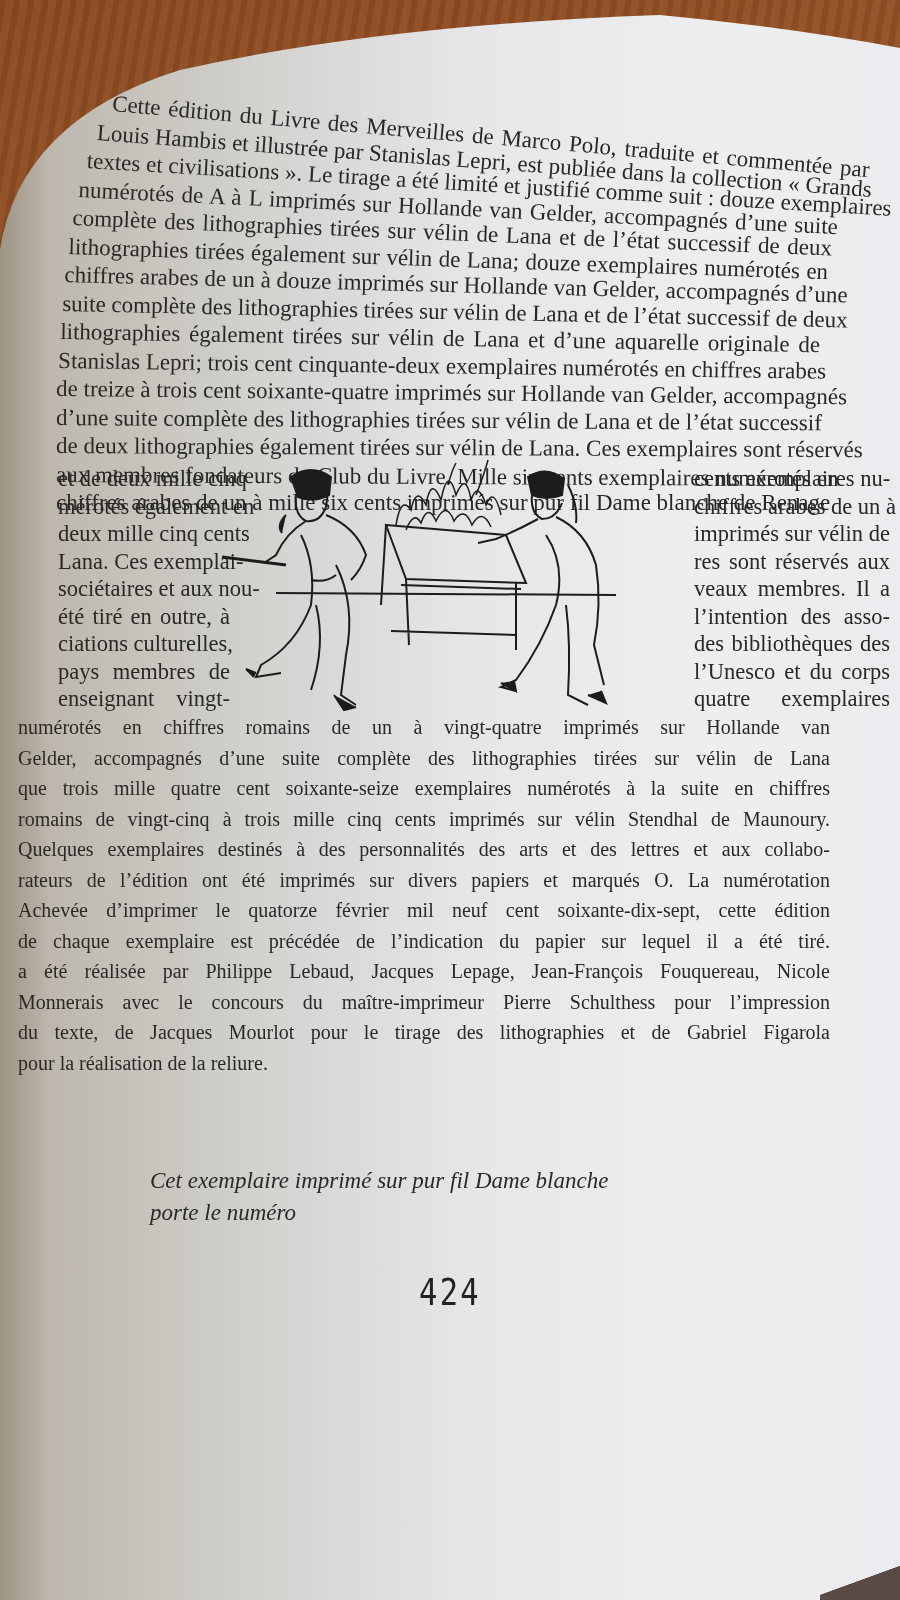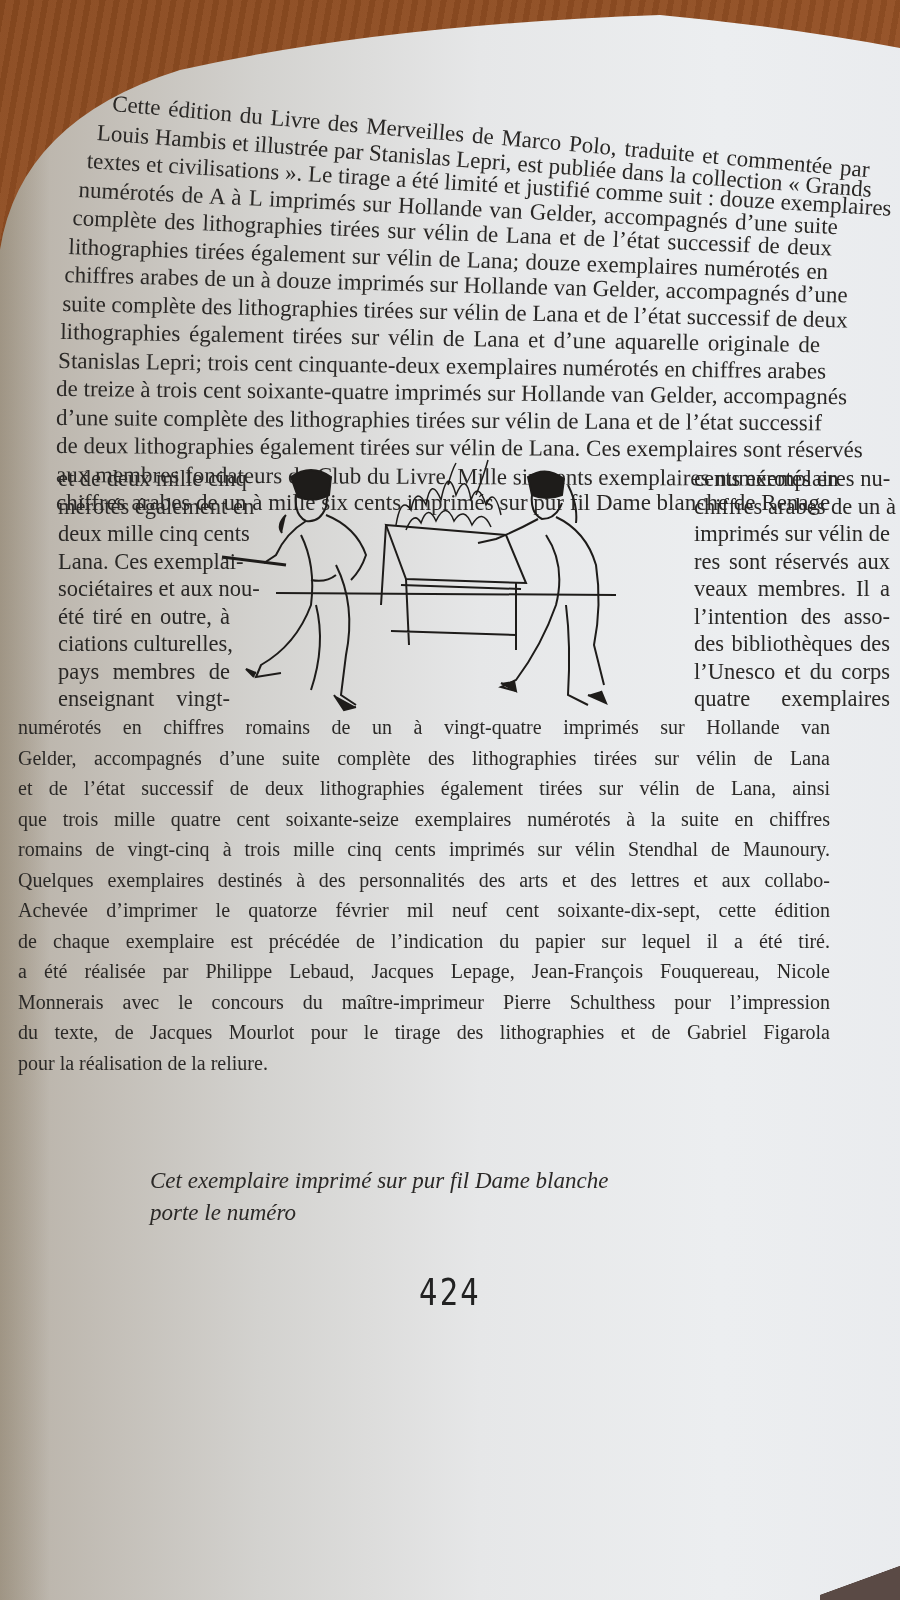--- a/index.html
+++ b/index.html
@@ -157,24 +157,24 @@
     <path d="M330 80 Q350 110 340 150 Q326 190 300 225 L285 232 L300 236"></path>
     <path d="M350 150 Q355 190 352 240 L372 250"></path>
     <path d="M372 240 L390 248 L385 236" fill="#1e1c1a"></path>
     <path d="M285 228 L300 236 L298 226" fill="#1e1c1a"></path>
   </g>
 </svg>
 
 <div class="bottom-lines">
   <span class="line">numérotés en chiffres romains de un à vingt-quatre imprimés sur Hollande van</span>
   <span class="line">Gelder, accompagnés d’une suite complète des lithographies tirées sur vélin de Lana</span>
-  <span class="line">et de l’état successif de deux lithographies également tirées sur vélin de Lana, ainsi</span>
   <span class="line">que trois mille quatre cent soixante-seize exemplaires numérotés à la suite en chiffres</span>
   <span class="line">romains de vingt-cinq à trois mille cinq cents imprimés sur vélin Stendhal de Maunoury.</span>
   <span class="line">Quelques exemplaires destinés à des personnalités des arts et des lettres et aux collabo-</span>
+  <span class="line">rateurs de l’édition ont été imprimés sur divers papiers et marqués O. La numérotation</span>
   <span class="line">Achevée d’imprimer le quatorze février mil neuf cent soixante-dix-sept, cette édition</span>
   <span class="line">de chaque exemplaire est précédée de l’indication du papier sur lequel il a été tiré.</span>
   <span class="line">a été réalisée par Philippe Lebaud, Jacques Lepage, Jean-François Fouquereau, Nicole</span>
   <span class="line">Monnerais avec le concours du maître-imprimeur Pierre Schulthess pour l’impression</span>
   <span class="line">du texte, de Jacques Mourlot pour le tirage des lithographies et de Gabriel Figarola</span>
   <span class="line last">pour la réalisation de la reliure.</span>
 </div>
 
 <div class="numbered-stmt">
   <div>Cet exemplaire imprimé sur pur fil Dame blanche</div>

